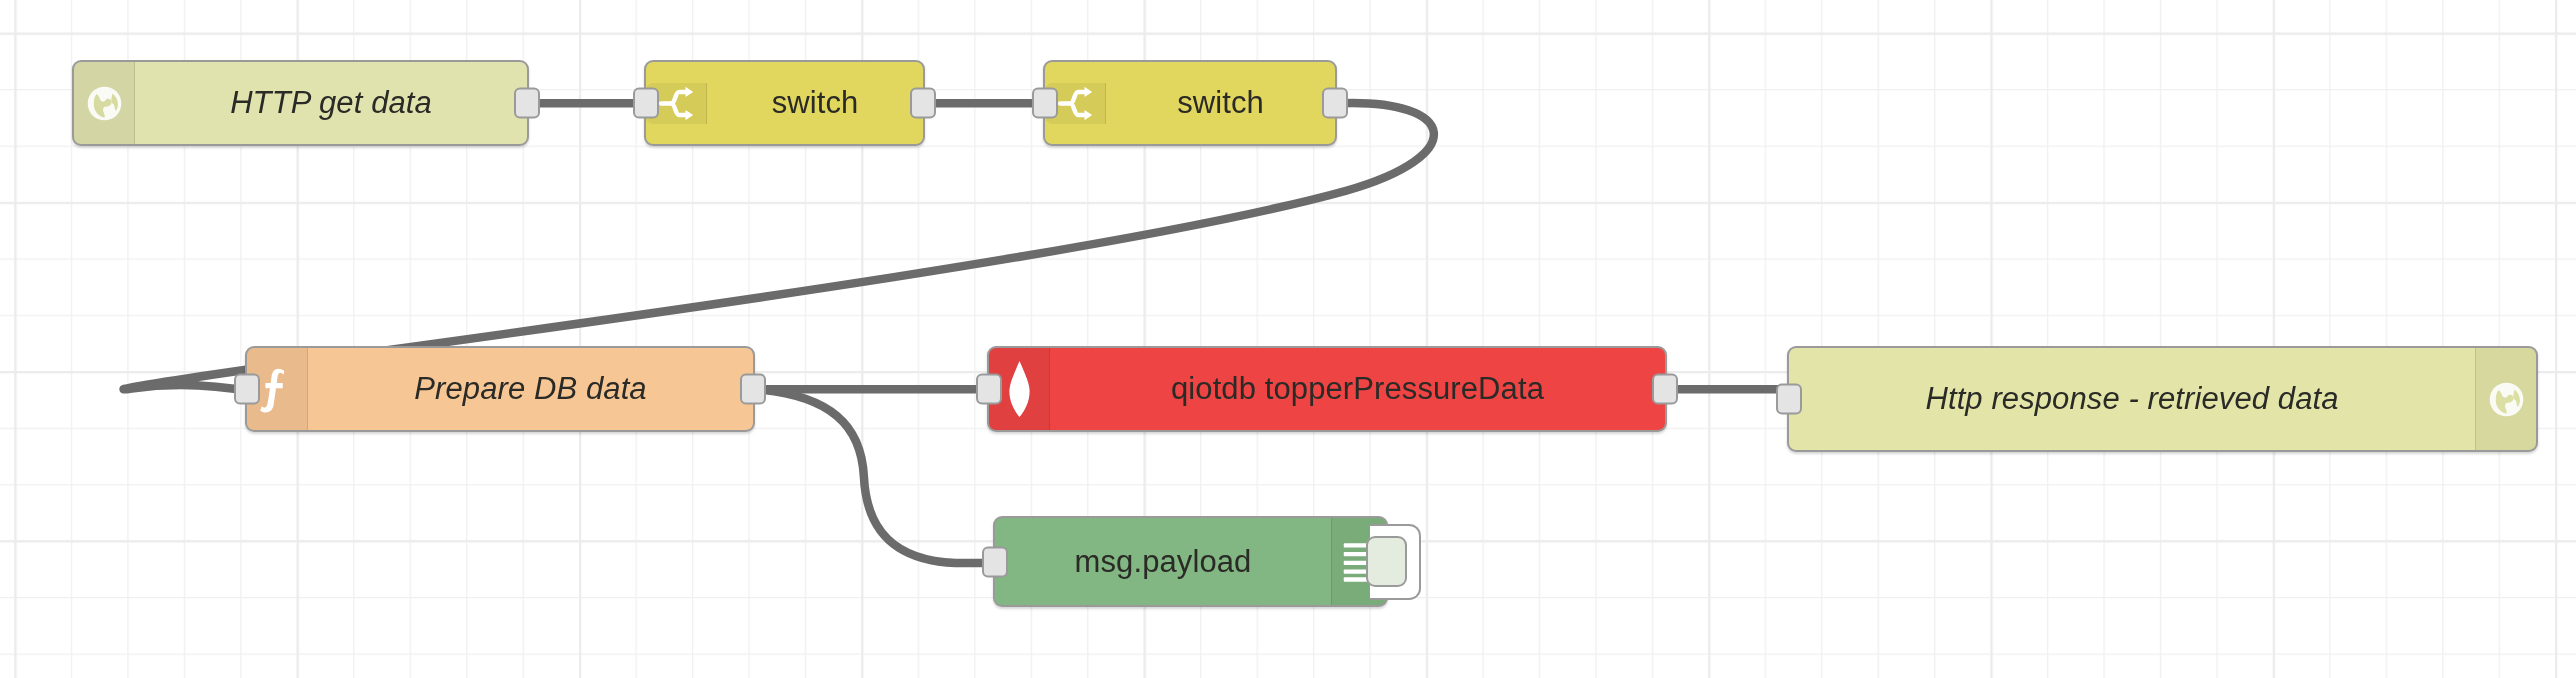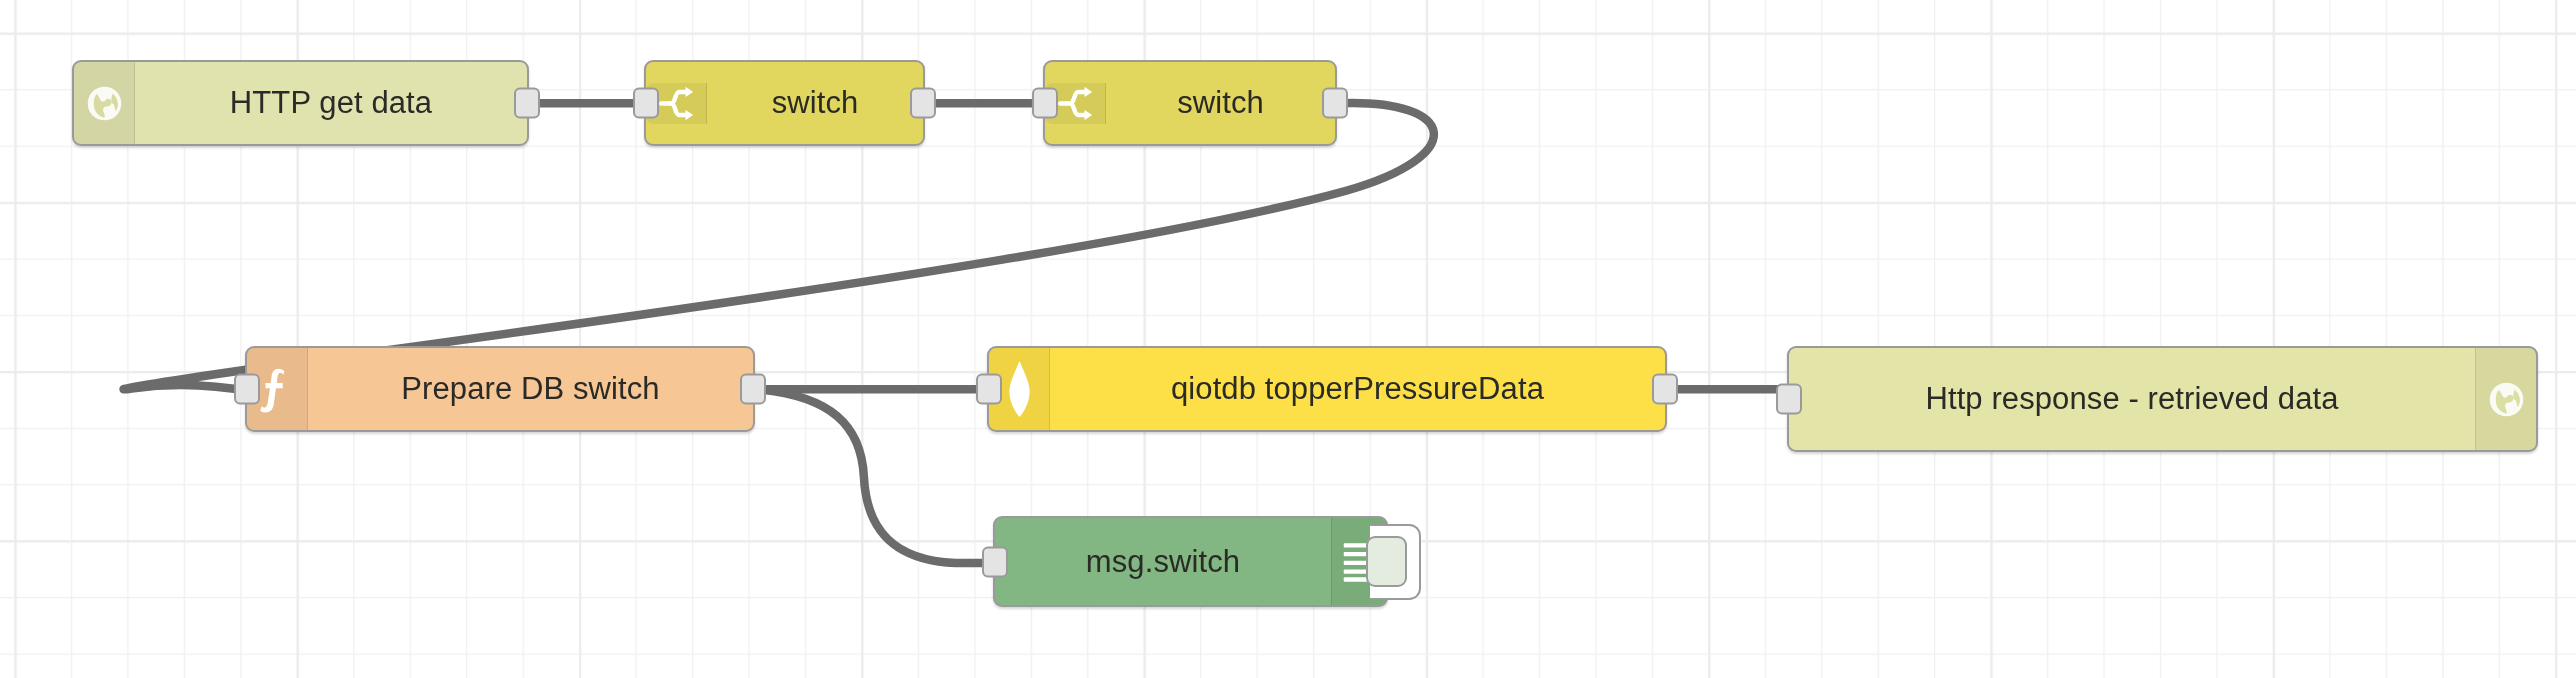--- a/index.html
+++ b/index.html
@@ -69,21 +69,21 @@
     flex: 1 1 auto;
     display: flex;
     align-items: center;
     justify-content: center;
     font-size: 31px;
     color: #2a2a26;
     white-space: nowrap;
     padding: 0 15.7px;
     letter-spacing: 0.1px;
   }
-  .label.italic { }
+  .label.italic { font-style: italic; }
 
   
   .port {
     position: absolute;
     width: 26px;
     height: 31px;
     background: #e4e4e4;
     border: 2px solid #9a9a9a;
     border-radius: 5.9px;
     box-sizing: border-box;
@@ -91,21 +91,21 @@
     transform: translateY(-50%);
     z-index: 5;
   }
   .port.in  { left: -13px; }
   .port.out { right: -13px; }
 
   
   .n-http-in   { background: #e0e3ae; }
   .n-switch    { background: #e2d75e; align-items: center; }
   .n-function  { background: #f7c695; }
-  .n-db        { background: #fde047; }
+  .n-db        { background: #ef4444; }
   .n-http-resp { background: #e3e5a8; }
   .n-debug     { background: #82b682; }
 
   
   .debug-tab {
     position: absolute;
     right: -35px;
     top: 50%;
     transform: translateY(-50%);
     width: 51px;
@@ -228,21 +228,21 @@
 
   <div class="node n-function" style="left:245px; top:346px; width:510px; height:86px;">
     <div class="node-inner">
       <div class="icon-box left-side">
         <svg class="glyph" width="39" height="48" viewBox="0 0 48 64" aria-hidden="true">
           <path d="M33 8 C25 2 17 5 16 16 L15 24 L8 24 L8 31 L14 31 L11 50
                    C10 58 6 58 3 55 L1 61 C8 66 18 63 19 52 L22 31 L31 31 L31 24 L23 24 L24 16
                    C25 9 29 9 32 13 Z" fill="#ffffff"></path>
         </svg>
       </div>
-      <div class="label italic">Prepare DB switch</div>
+      <div class="label italic">Prepare DB data</div>
     </div>
     <div class="port in"></div>
     <div class="port out"></div>
   </div>
 
   <div class="node n-db" style="left:987px; top:346px; width:680px; height:86px;">
     <div class="node-inner">
       <div class="icon-box left-side">
         <svg class="glyph" width="29" height="56" viewBox="0 0 32 72" aria-hidden="true">
           <path d="M16 0 C24 18 29 30 29 39 C29 52 23 64 16 72 C9 64 3 52 3 39 C3 30 8 18 16 0 Z" fill="#ffffff"></path>
@@ -267,21 +267,21 @@
       </div>
     </div>
     <div class="port in"></div>
   </div>
 
   <div class="node n-debug" style="left:993px; top:516px; width:395px; height:91px;">
     <div class="debug-tab">
       <div class="debug-tab-inner"></div>
     </div>
     <div class="node-inner">
-      <div class="label">msg.switch</div>
+      <div class="label">msg.payload</div>
       <div class="icon-box right-side" style="flex:0 0 54px;width:54px;">
         <svg class="glyph" width="35" height="41" viewBox="0 0 40 46" aria-hidden="true">
           <g fill="#ffffff">
             <rect x="2" y="2" width="36" height="5" rx="1"></rect>
             <rect x="2" y="12" width="36" height="5" rx="1"></rect>
             <rect x="2" y="22" width="36" height="5" rx="1"></rect>
             <rect x="2" y="32" width="36" height="5" rx="1"></rect>
             <rect x="2" y="41" width="36" height="5" rx="1"></rect>
           </g>
         </svg>

